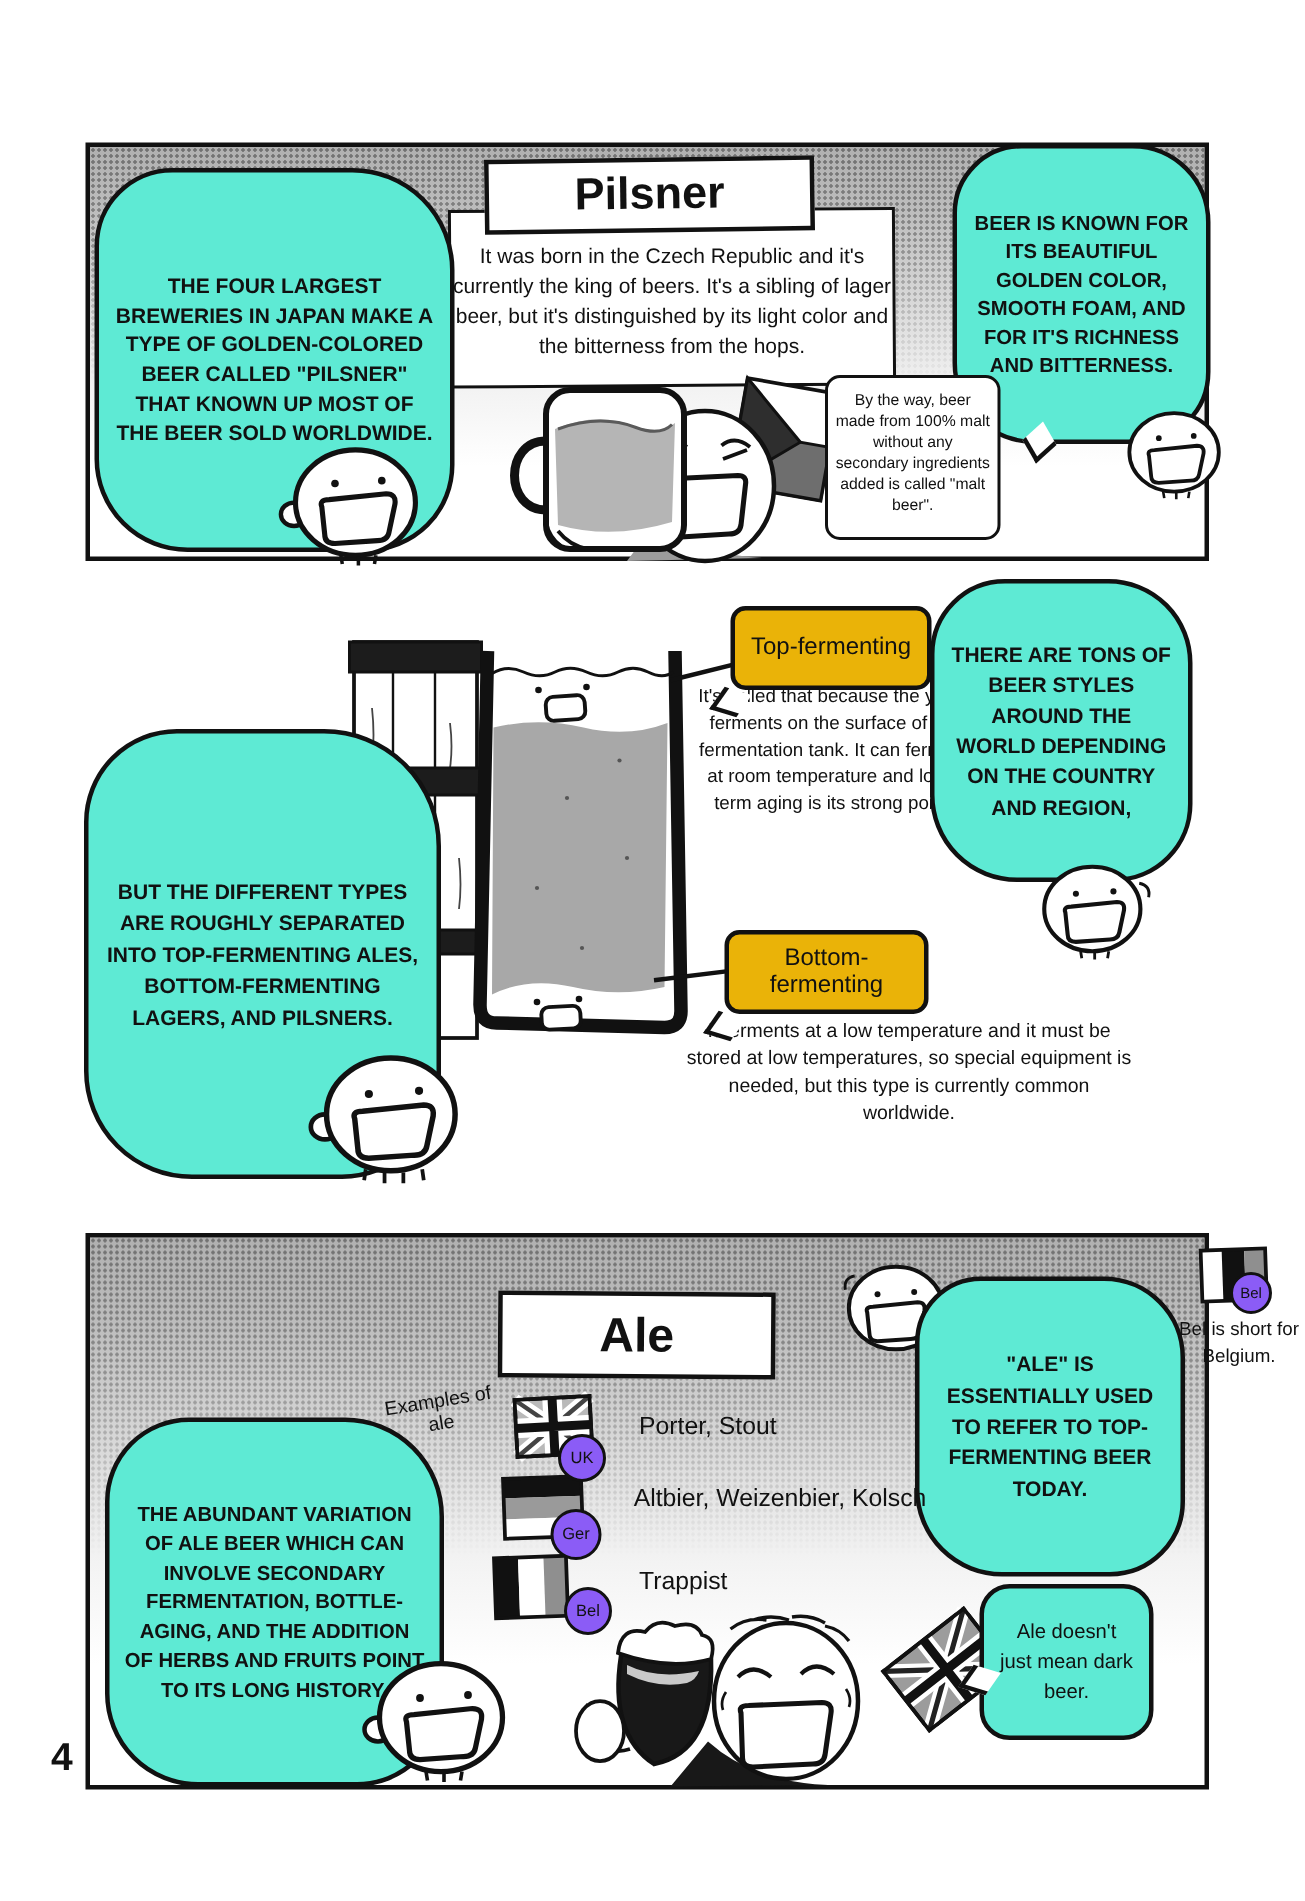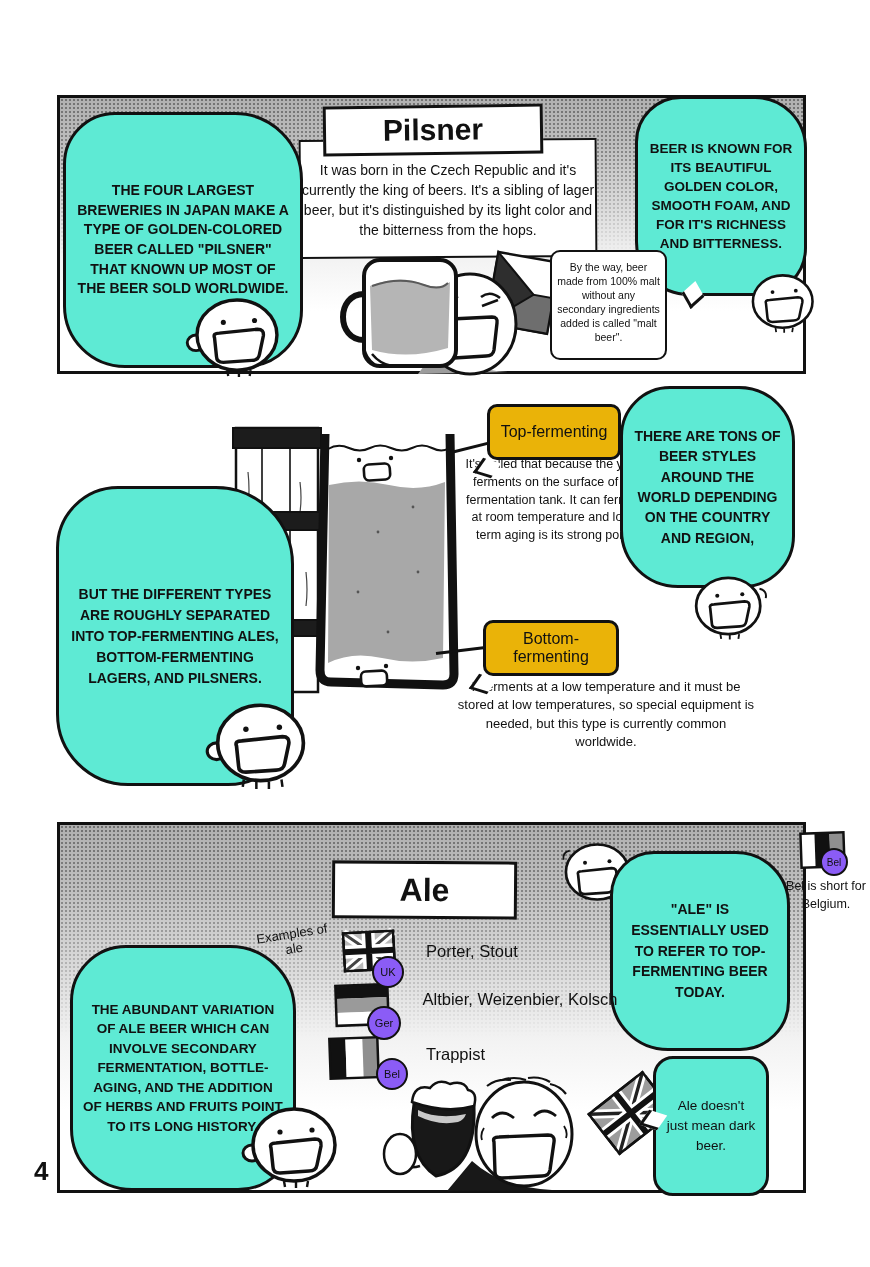--- a/index.html
+++ b/index.html
@@ -281,21 +281,21 @@
         <rect x="14" y="22" width="68" height="50" fill="#9c9c9c" stroke="#111" stroke-width="2.5"></rect>
         <path d="M14,22 L82,72 M82,22 L14,72" stroke="#fff" stroke-width="9"></path>
         <path d="M14,22 L82,72 M82,22 L14,72" stroke="#222" stroke-width="3.4"></path>
         <path d="M48,22 V72 M14,47 H82" stroke="#fff" stroke-width="12"></path>
         <path d="M48,22 V72 M14,47 H82" stroke="#111" stroke-width="6"></path>
         <rect x="14" y="22" width="68" height="50" fill="none" stroke="#111" stroke-width="2.5"></rect>
       </g>
     </svg>
   </div>
 
-  <div class="abs bubble" style="left:653px;top:1056px;width:116px;height:140px;border-radius:20px;font-size:13.5px;font-weight:normal;line-height:1.5;">
+  <div class="abs bubble" style="left:653px;top:1056px;width:116px;height:104px;border-radius:20px;font-size:13.5px;font-weight:normal;line-height:1.5;">
     <span class="btxt">Ale doesn't just mean dark beer.</span>
     <span class="tail-left-mid"></span>
   </div>
 
   <div class="abs" style="left:799px;top:831px;width:48px;height:38px;transform:rotate(-2deg);z-index:4;">
     <svg viewBox="0 0 48 38" width="48" height="38">
       <rect x="2" y="2" width="14" height="34" fill="#fff"></rect>
       <rect x="16" y="2" width="15" height="34" fill="#111"></rect>
       <rect x="31" y="2" width="14" height="34" fill="#8f8f8f"></rect>
       <rect x="2" y="2" width="43" height="34" fill="none" stroke="#111" stroke-width="2.5"></rect>

